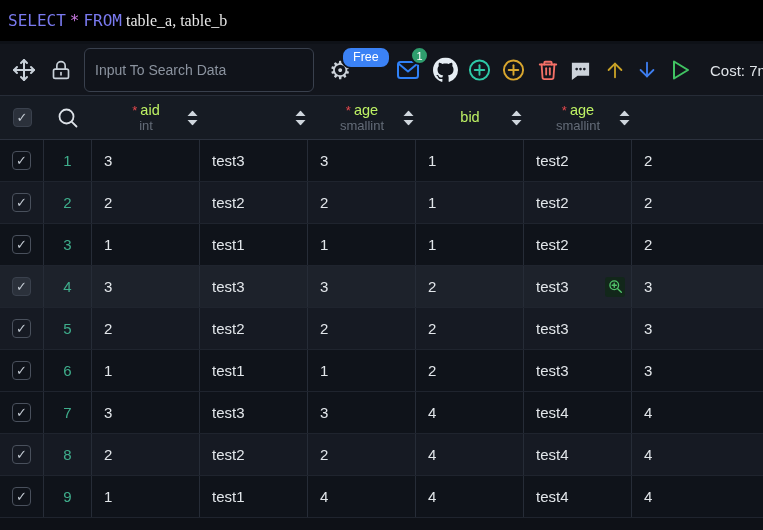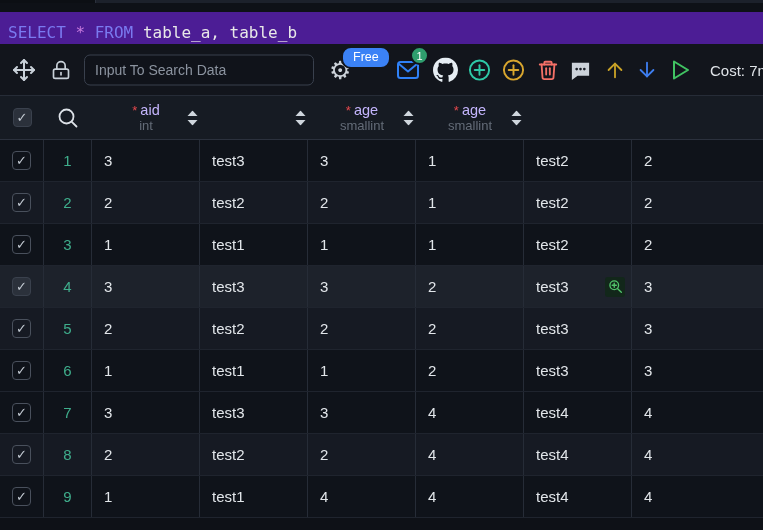--- a/index.html
+++ b/index.html
@@ -5,49 +5,49 @@
   * { margin:0; padding:0; box-sizing:border-box; }
   html,body { width:763px; height:530px; overflow:hidden; }
   body { background:#0e1117; font-family:"Liberation Sans", sans-serif; color:#e2e6ea; }
   .app { position:relative; width:763px; height:530px; }
 
   
   .tabstrip { position:absolute; left:0; top:0; width:763px; height:3px; background:#1c212b; }
   .tabstrip .active-tab-edge { position:absolute; left:0; top:0; width:96px; height:3px; background:#0c0f14; border-right:1px solid #2a303c; }
 
   
-  .sql-bar { position:absolute; left:0; top:12px; width:763px; height:41px; background:#4c1d95;
+  .sql-bar { position:absolute; left:0; top:0; width:763px; height:41px; background:#000000;
              display:flex; align-items:center; padding-left:8px;
              font-family:"DejaVu Sans Mono", monospace; font-size:16px; }
   .sql-kw   { color:#7a7af0; }
   .sql-star { color:#c678dd; }
-  .sql-txt  { color:#e8e8e8; }
+  .sql-txt  { color:#e8e8e8;font-family:Liberation Serif, serif; }
   .sql-bar span { white-space:pre; }
 
   
   .toolbar { position:absolute; left:0; top:44px; width:763px; height:51px; background:#12151c; }
   .ticon { position:absolute; top:50%; transform:translateY(-50%); display:flex; align-items:center; justify-content:center; cursor:pointer; }
-  .search-box { position:absolute; left:84px; top:50%; transform:translateY(-50%); width:230px; height:31px;
+  .search-box { position:absolute; left:84px; top:50%; transform:translateY(-50%); width:230px; height:44px;
                 border:1px solid #39404d; border-radius:6px; background:#10131a; display:flex; align-items:center; padding:0 10px; }
   .search-box input { flex:1; background:transparent; border:none; outline:none; color:#c9d1d9; font-size:14px; font-family:"Liberation Sans", sans-serif; }
   .search-box input::placeholder { color:#8b939f; }
   .gear-glyph { font-family:"DejaVu Sans", sans-serif; font-size:25px; color:#ccd2d9; line-height:1; }
   .badge-free { position:absolute; left:341px; top:2px; background:#3b82f6; color:#ffffff; font-size:12.5px;
                 padding:2px 10px 3px; border-radius:10px; border:2px solid #12151c; z-index:3; }
   .badge-count { position:absolute; left:410px; top:2px; width:19px; height:19px; border-radius:50%; background:#2f9e6e;
                  color:#fff; font-size:11px; display:flex; align-items:center; justify-content:center; border:2px solid #12151c; z-index:3; }
   .cost { position:absolute; left:710px; top:50%; transform:translateY(-50%); font-size:15px; color:#dfe3e8; white-space:nowrap; }
 
   
   .grid { position:absolute; left:0; top:95px; width:763px; }
   .grid-header, .grid-row { display:grid; grid-template-columns:44px 48px 108px 108px 108px 108px 108px minmax(0,1fr); }
   .grid-header { height:45px; background:#161b23; border-top:1px solid #262c37; border-bottom:1px solid #2b313d; }
   .hcell { position:relative; display:flex; align-items:center; justify-content:center; }
   .hstack { display:flex; flex-direction:column; align-items:center; line-height:1.15; }
-  .hname { font-size:14.5px; color:#c4b5fd; white-space:nowrap; }
+  .hname { font-size:14.5px; color:#bef264; white-space:nowrap; }
   .htype { font-size:13px; color:#646c78; white-space:nowrap; max-width:86px; overflow:hidden; }
   .req-star { color:#e5484d; font-size:13px; margin-right:3px; }
   .sort-wrap { position:absolute; right:2px; top:50%; transform:translateY(-50%); cursor:pointer; display:flex; }
 
   .grid-row { height:42px; background:#0f131a; border-bottom:1px solid #1f242e; }
   .grid-row.light { background:#161a23; }
   .grid-row.selected { background:#1d222b; }
   .cell { position:relative; display:flex; align-items:center; padding-left:12px; font-size:15px; color:#e2e6ea; border-right:1px solid #262c37; overflow:hidden; }
   .cell:last-child { border-right:none; }
   .cell.center { justify-content:center; padding-left:0; }
@@ -214,20 +214,31 @@
           </div>
           <span class="sort-wrap">
             <svg width="11" height="15" viewBox="0 0 11 15">
               <path d="M5.5 0 L10.5 5.6 H0.5 Z" fill="#cfd6dd"></path>
               <path d="M5.5 15 L10.5 9.4 H0.5 Z" fill="#cfd6dd"></path>
             </svg>
           </span>
         </div>
         <div class="hcell">
           <div class="hstack">
+            <div><span class="hname">bid</span></div>
+          </div>
+          <span class="sort-wrap">
+            <svg width="11" height="15" viewBox="0 0 11 15">
+              <path d="M5.5 0 L10.5 5.6 H0.5 Z" fill="#cfd6dd"></path>
+              <path d="M5.5 15 L10.5 9.4 H0.5 Z" fill="#cfd6dd"></path>
+            </svg>
+          </span>
+        </div>
+        <div class="hcell">
+          <div class="hstack">
             <div><span class="req-star">*</span><span class="hname">age</span></div>
             <div class="htype">smallint</div>
           </div>
           <span class="sort-wrap">
             <svg width="11" height="15" viewBox="0 0 11 15">
               <path d="M5.5 0 L10.5 5.6 H0.5 Z" fill="#cfd6dd"></path>
               <path d="M5.5 15 L10.5 9.4 H0.5 Z" fill="#cfd6dd"></path>
             </svg>
           </span>
         </div>

